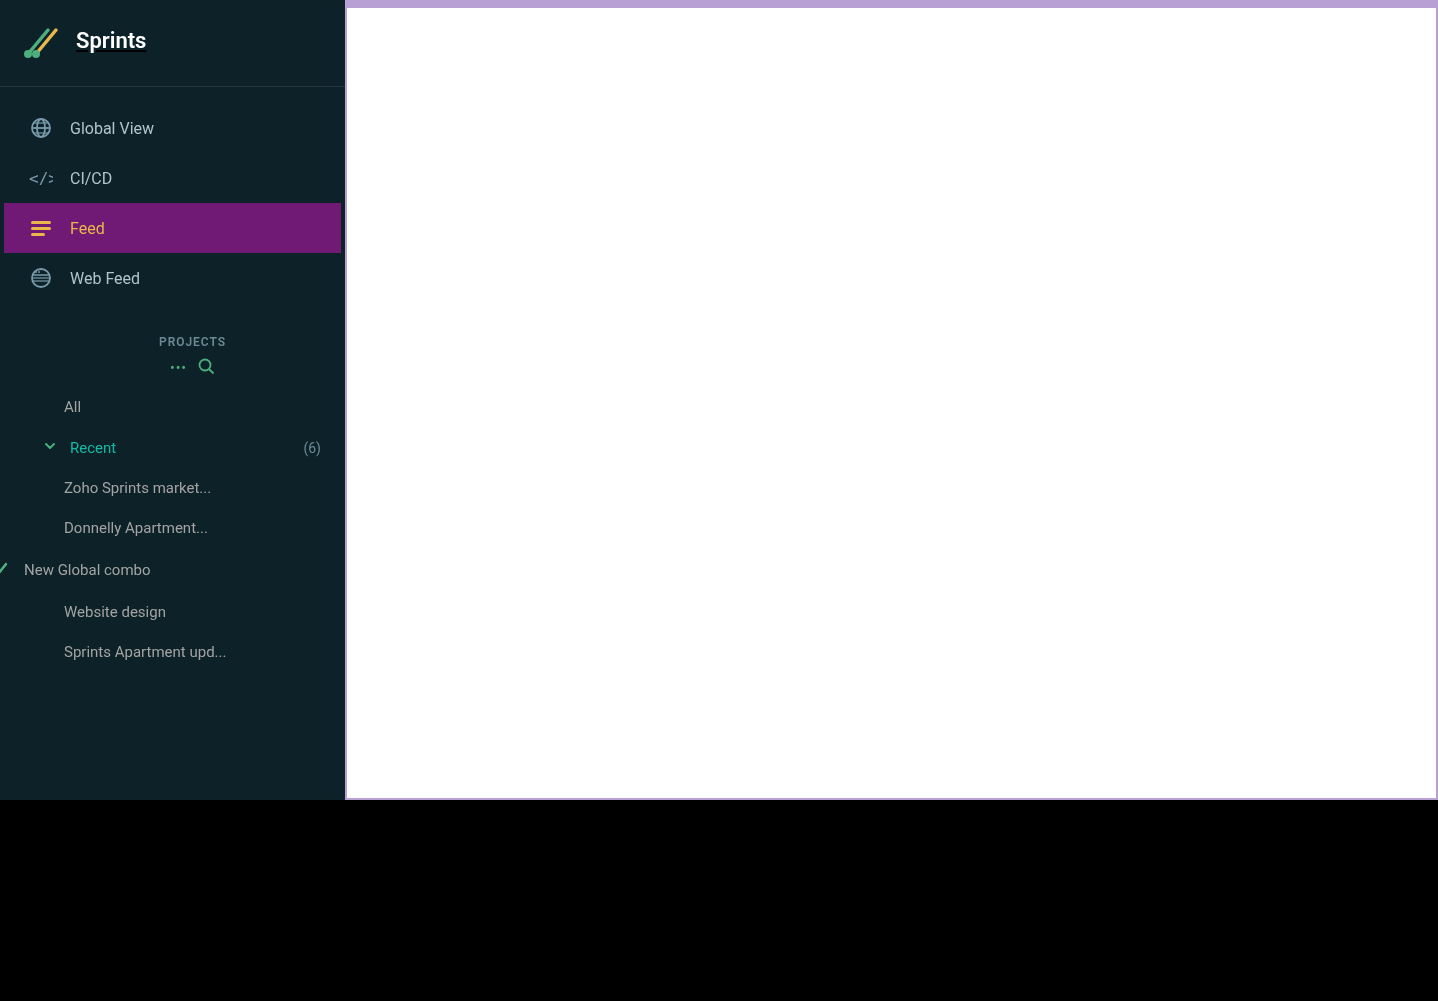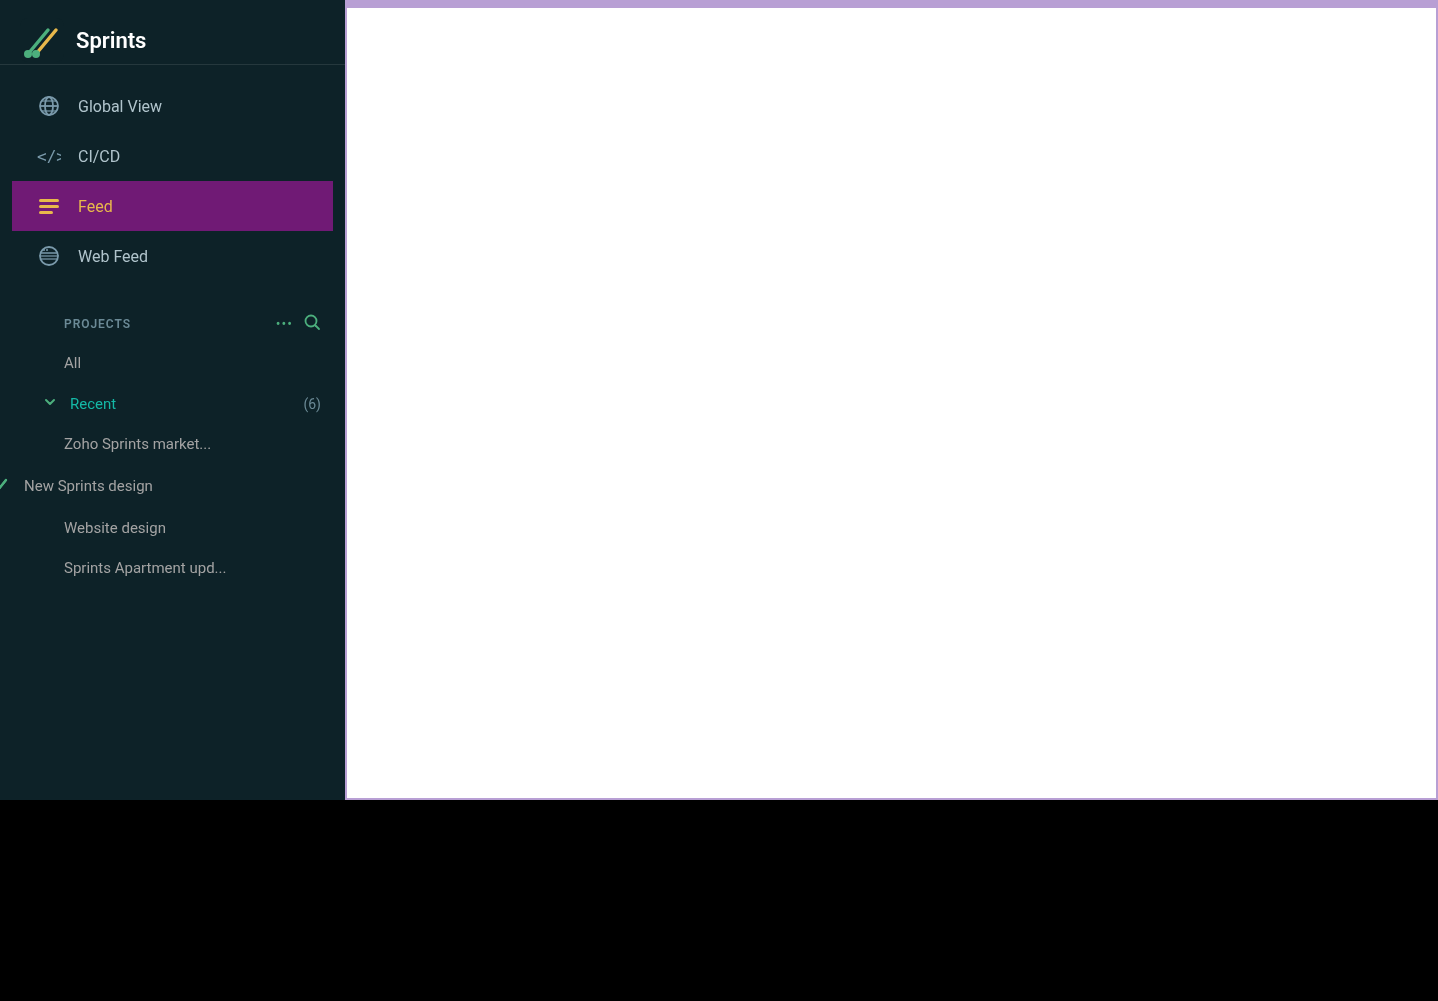--- a/index.html
+++ b/index.html
@@ -25,41 +25,42 @@
       background: #0d2228;
       display: flex;
       flex-direction: column;
       overflow: hidden;
     }
 
     
     .logo-area {
       display: flex;
       align-items: center;
-      padding: 18px 20px 2px 20px;
+      padding: 18px 20px 24px 20px;
       gap: 12px;
       border-bottom: 1px solid rgba(255,255,255,0.1);
+      text-decoration: underline;
     }
 
     .logo-icon {
       width: 44px;
       height: 44px;
     }
 
     .logo-title {
       font-size: 22px;
       font-weight: 600;
       color: #ffffff;
     }
 
     
     .nav-list {
       display: flex;
       flex-direction: column;
-      padding: 16px 12px;
+      padding: 16px 4px;
     }
 
     .nav-item {
       display: flex;
       align-items: center;
       gap: 16px;
       padding: 12px 24px;
       cursor: pointer;
       color: #b0c4cc;
       font-size: 16px;
@@ -95,20 +96,21 @@
     
     .projects-section {
       padding: 8px 0;
     }
 
     .projects-header {
       display: flex;
       align-items: center;
       padding: 8px 24px 8px 64px;
       gap: 8px;
+      flex-direction: column;
     }
 
     .projects-label {
       font-size: 12px;
       font-weight: 600;
       color: #6b8a96;
       letter-spacing: 0.08em;
       text-transform: uppercase;
       flex: 1;
     }
@@ -311,29 +313,32 @@
         </svg>
       </span>
       <span class="recent-label">Recent</span>
       <span class="recent-count">(6)</span>
     </div>
 
     <div class="project-item">
       <span class="project-item-text">Zoho Sprints market...</span>
     </div>
 
+    <div class="project-item">
+      <span class="project-item-text">Donnelly Apartment...</span>
+    </div>
 
     <div class="project-item" style="padding-left: 24px;">
       <span class="project-item-icon">
         <svg width="22" height="22" viewBox="0 0 22 22" fill="none">
           <path d="M3 11 L7 7 L11 15 L19 5" stroke="#4caf7d" stroke-width="2.2" stroke-linecap="round" stroke-linejoin="round" fill="none"></path>
           <path d="M7 11 L11 15 L19 5" stroke="#4caf7d" stroke-width="2.2" stroke-linecap="round" stroke-linejoin="round" fill="none"></path>
         </svg>
       </span>
-      <span class="project-item-text">New Sprints design</span>
+      <span class="project-item-text">New Global combo</span>
     </div>
 
     <div class="project-item">
       <span class="project-item-text">Website design</span>
     </div>
 
     <div class="project-item">
       <span class="project-item-text">Sprints Apartment upd...</span>
     </div>
   </div>

